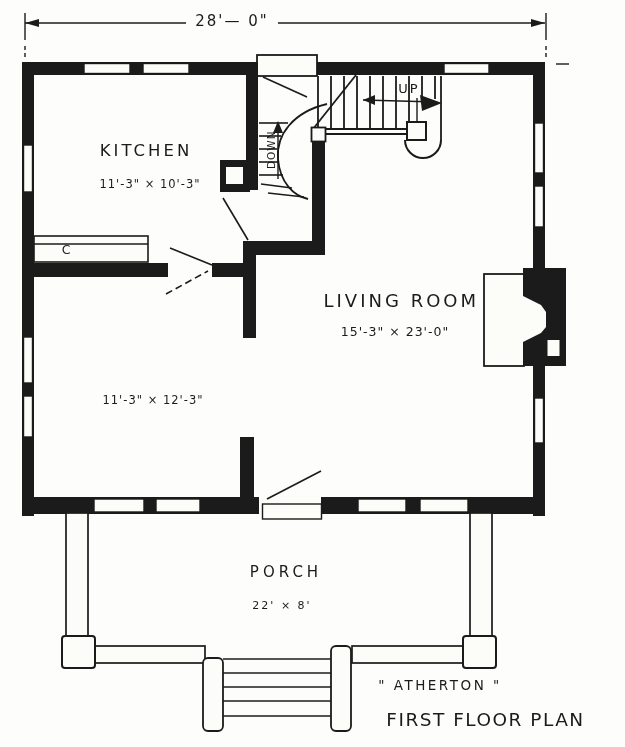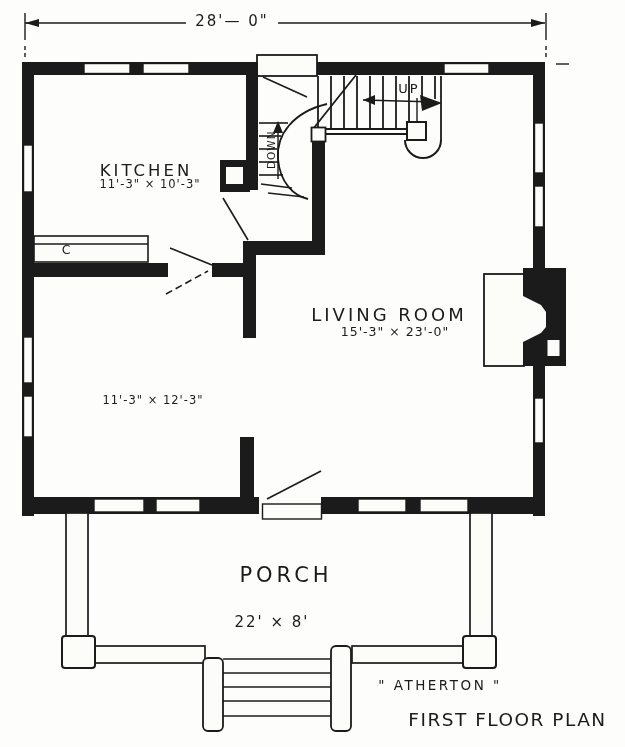--- a/index.html
+++ b/index.html
@@ -6,21 +6,21 @@
   #canvas{
     position:relative;width:625px;height:747px;background:#fdfdfb;
     font-family:"DejaVu Sans","Liberation Sans",sans-serif;color:#1b1b1b;
     overflow:hidden;
   }
   #plan-svg{position:absolute;left:0;top:0;}
   .lbl{
     position:absolute;text-align:center;white-space:nowrap;
     color:#1b1b1b;line-height:1.1;
   }
-  .room-name{font-size:21px;letter-spacing:3px;}
+  .room-name{font-size:15px;letter-spacing:3px;}
   .room-dims{font-size:11.5px;letter-spacing:1px;}
 </style>
 </head>
 <body>
 
 <div id="canvas">
 
 <svg id="plan-svg" width="625" height="747" viewBox="0 0 625 747">
 
   <g stroke="#1b1b1b" fill="#1b1b1b">
@@ -144,31 +144,31 @@
     <line x1="223" y1="659" x2="331" y2="659" stroke-width="1.7"></line>
     <line x1="223" y1="673" x2="331" y2="673" stroke-width="1.7"></line>
     <line x1="223" y1="687" x2="331" y2="687" stroke-width="1.7"></line>
     <line x1="223" y1="701" x2="331" y2="701" stroke-width="1.7"></line>
     <line x1="223" y1="716" x2="331" y2="716" stroke-width="1.7"></line>
   </g>
 </svg>
 
   <div class="lbl" style="left:186px;top:13px;width:92px;font-size:15px;letter-spacing:2px;">28'— 0"</div>
 
-  <div class="lbl room-name" style="left:61px;top:142px;width:170px;font-size:16.5px;margin-top:20px;">KITCHEN</div>
+  <div class="lbl room-name" style="left:61px;top:142px;width:170px;font-size:16.5px;">KITCHEN</div>
   <div class="lbl room-dims" style="left:65px;top:178px;width:170px;">11'-3" × 10'-3"</div>
 
-  <div class="lbl room-name" style="left:299px;top:305px;width:180px;font-size:18px;">LIVING ROOM</div>
+  <div class="lbl room-name" style="left:299px;top:291px;width:180px;font-size:18px;text-align:right;">LIVING ROOM</div>
   <div class="lbl room-dims" style="left:302px;top:325px;width:186px;font-size:12.5px;">15'-3" × 23'-0"</div>
 
   <div class="lbl room-dims" style="left:63px;top:394px;width:180px;">11'-3" × 12'-3"</div>
 
   <div class="lbl room-name" style="left:196px;top:564px;width:180px;letter-spacing:4px;">PORCH</div>
-  <div class="lbl room-dims" style="left:182px;top:600px;width:180px;font-size:15px;letter-spacing:2px;margin-top:14px;">22' × 8'</div>
+  <div class="lbl room-dims" style="left:192px;top:600px;width:180px;font-size:11px;letter-spacing:2px;">22' × 8'</div>
 
   <div class="lbl" style="left:394px;top:82px;width:30px;font-size:13px;letter-spacing:2px;">UP</div>
   <div class="lbl" style="left:252px;top:144px;width:40px;font-size:10.5px;letter-spacing:1px;transform:rotate(-90deg);">DOWN</div>
   <div class="lbl" style="left:55px;top:243px;width:22px;font-size:12.5px;">C</div>
 
   <div class="lbl" style="left:350px;top:678px;width:180px;font-size:13.5px;letter-spacing:2.5px;">" ATHERTON "</div>
-  <div class="lbl" style="left:390px;top:710px;width:235px;font-size:18.5px;letter-spacing:1.5px;">FIRST FLOOR PLAN</div>
+  <div class="lbl" style="left:368px;top:710px;width:235px;font-size:18.5px;letter-spacing:1.5px;">FIRST FLOOR PLAN</div>
 
 </div>
 
 </body></html>

